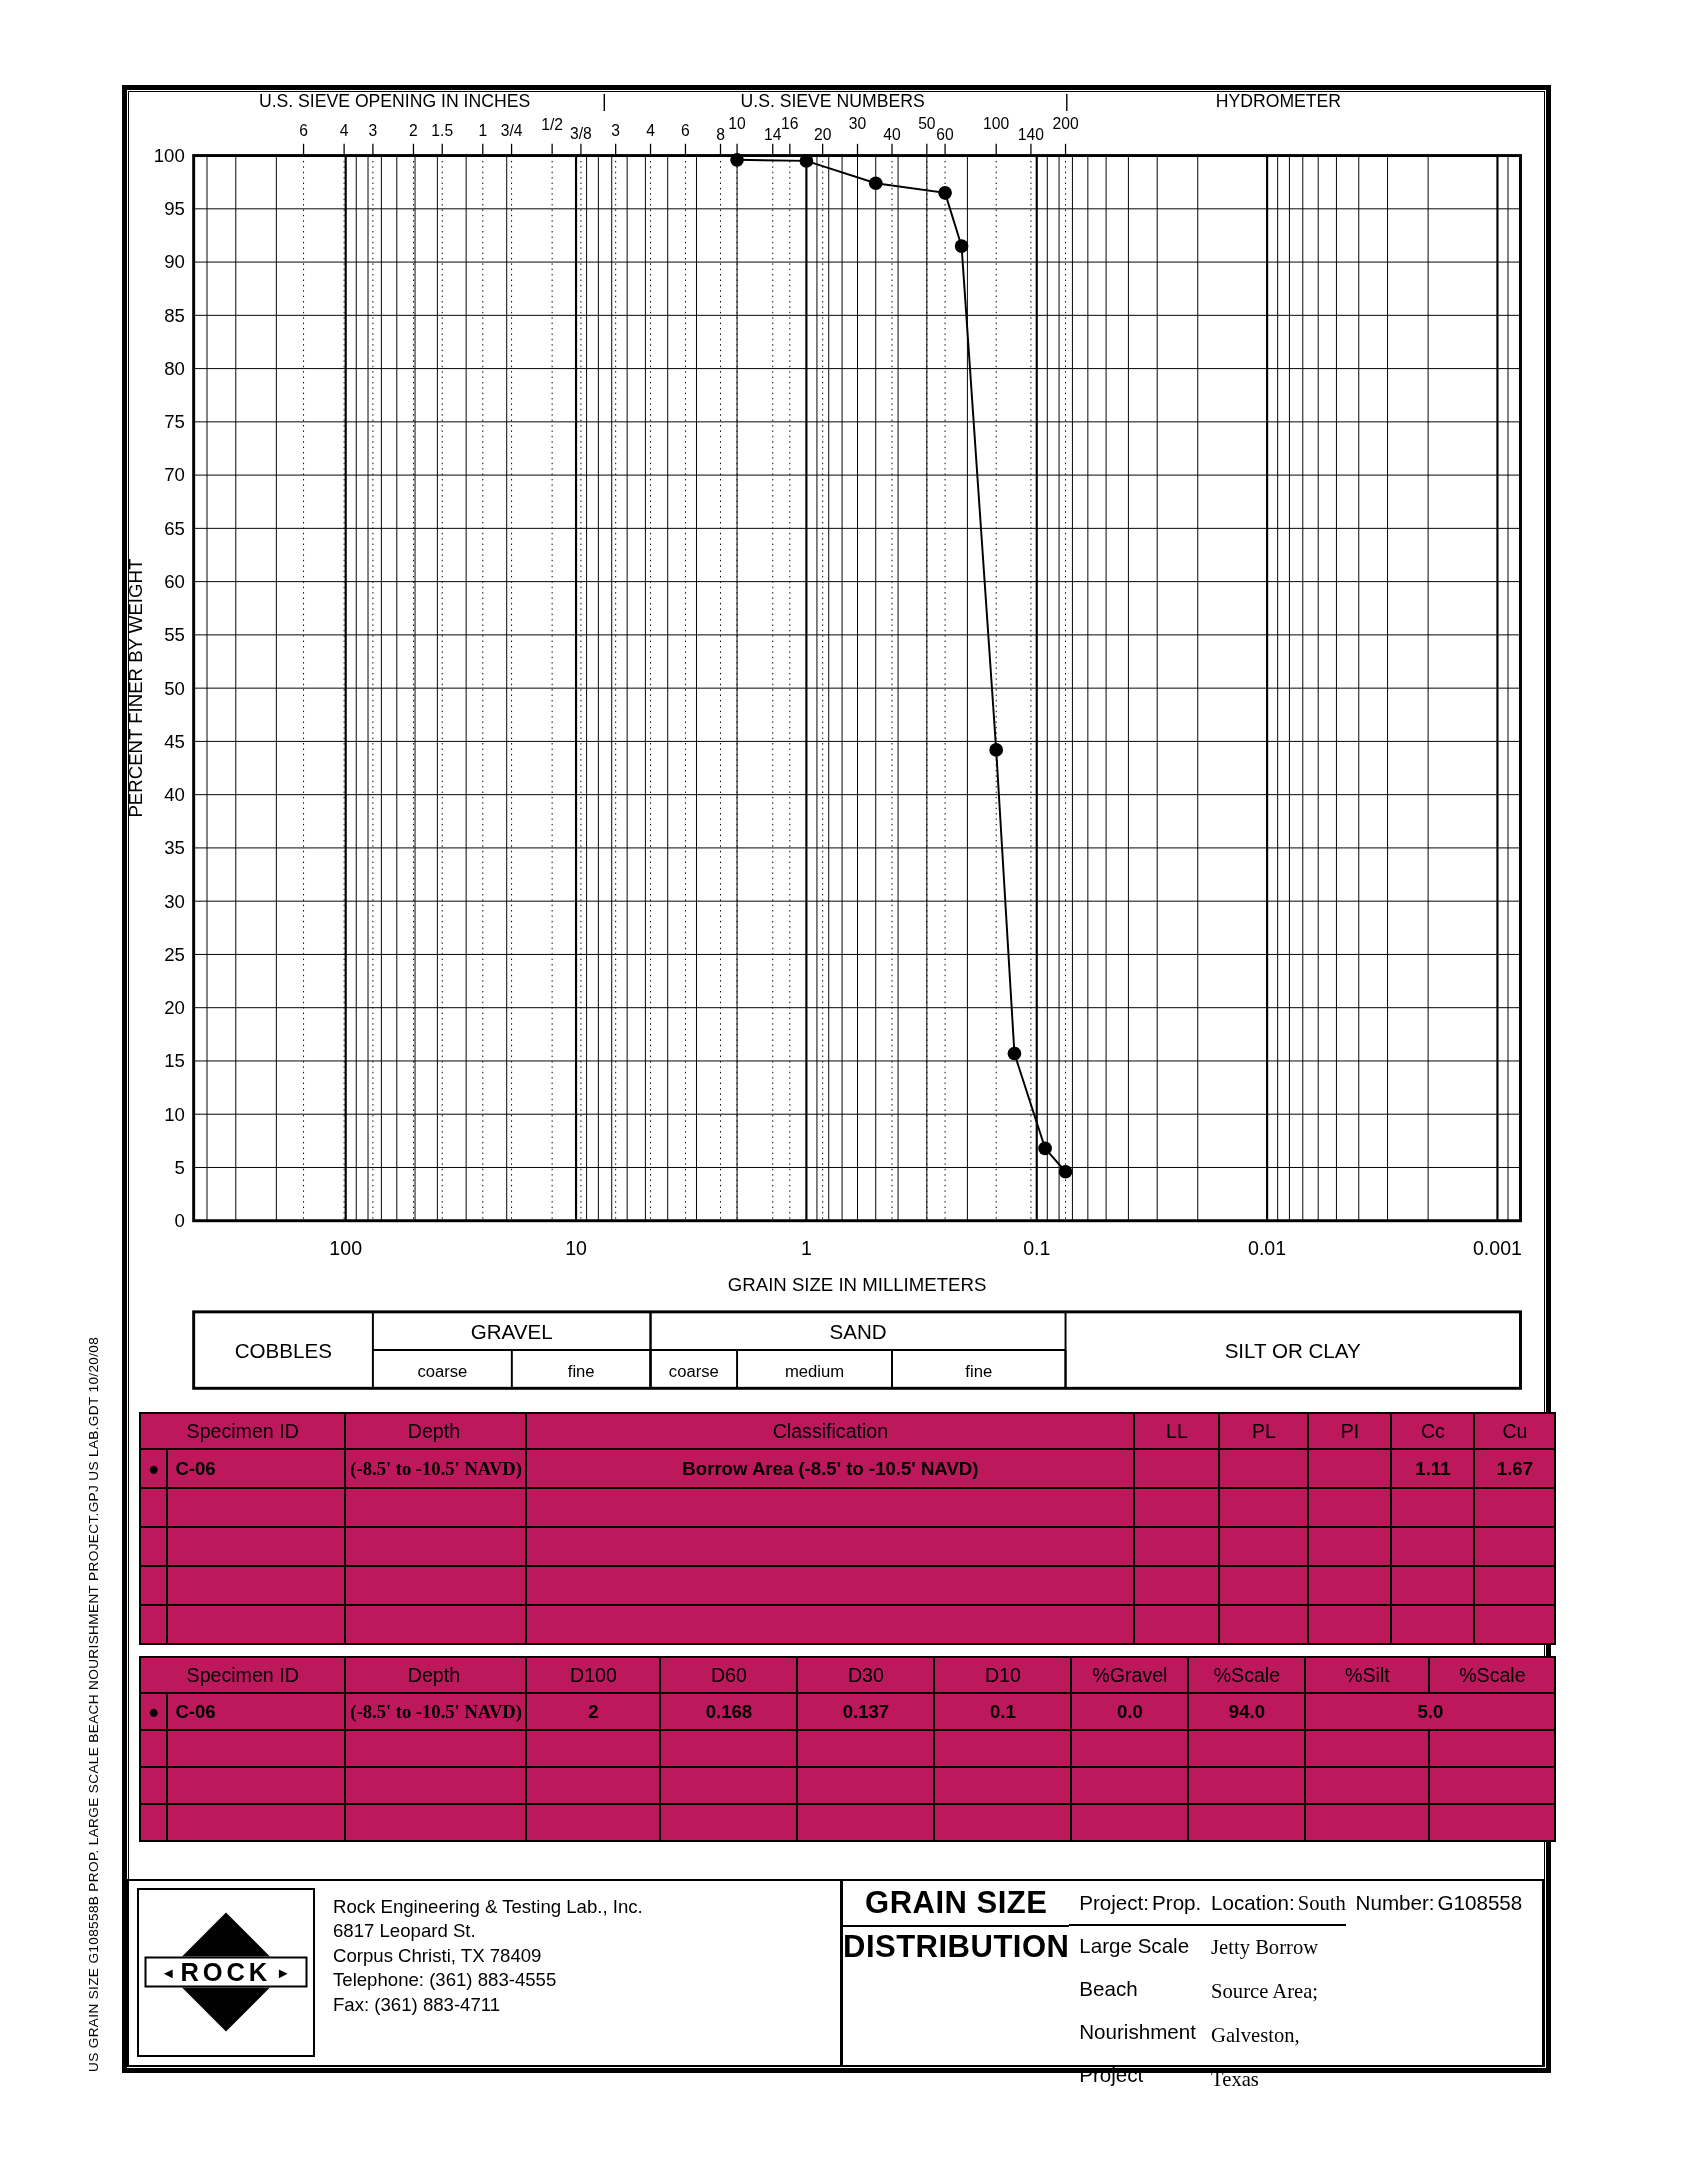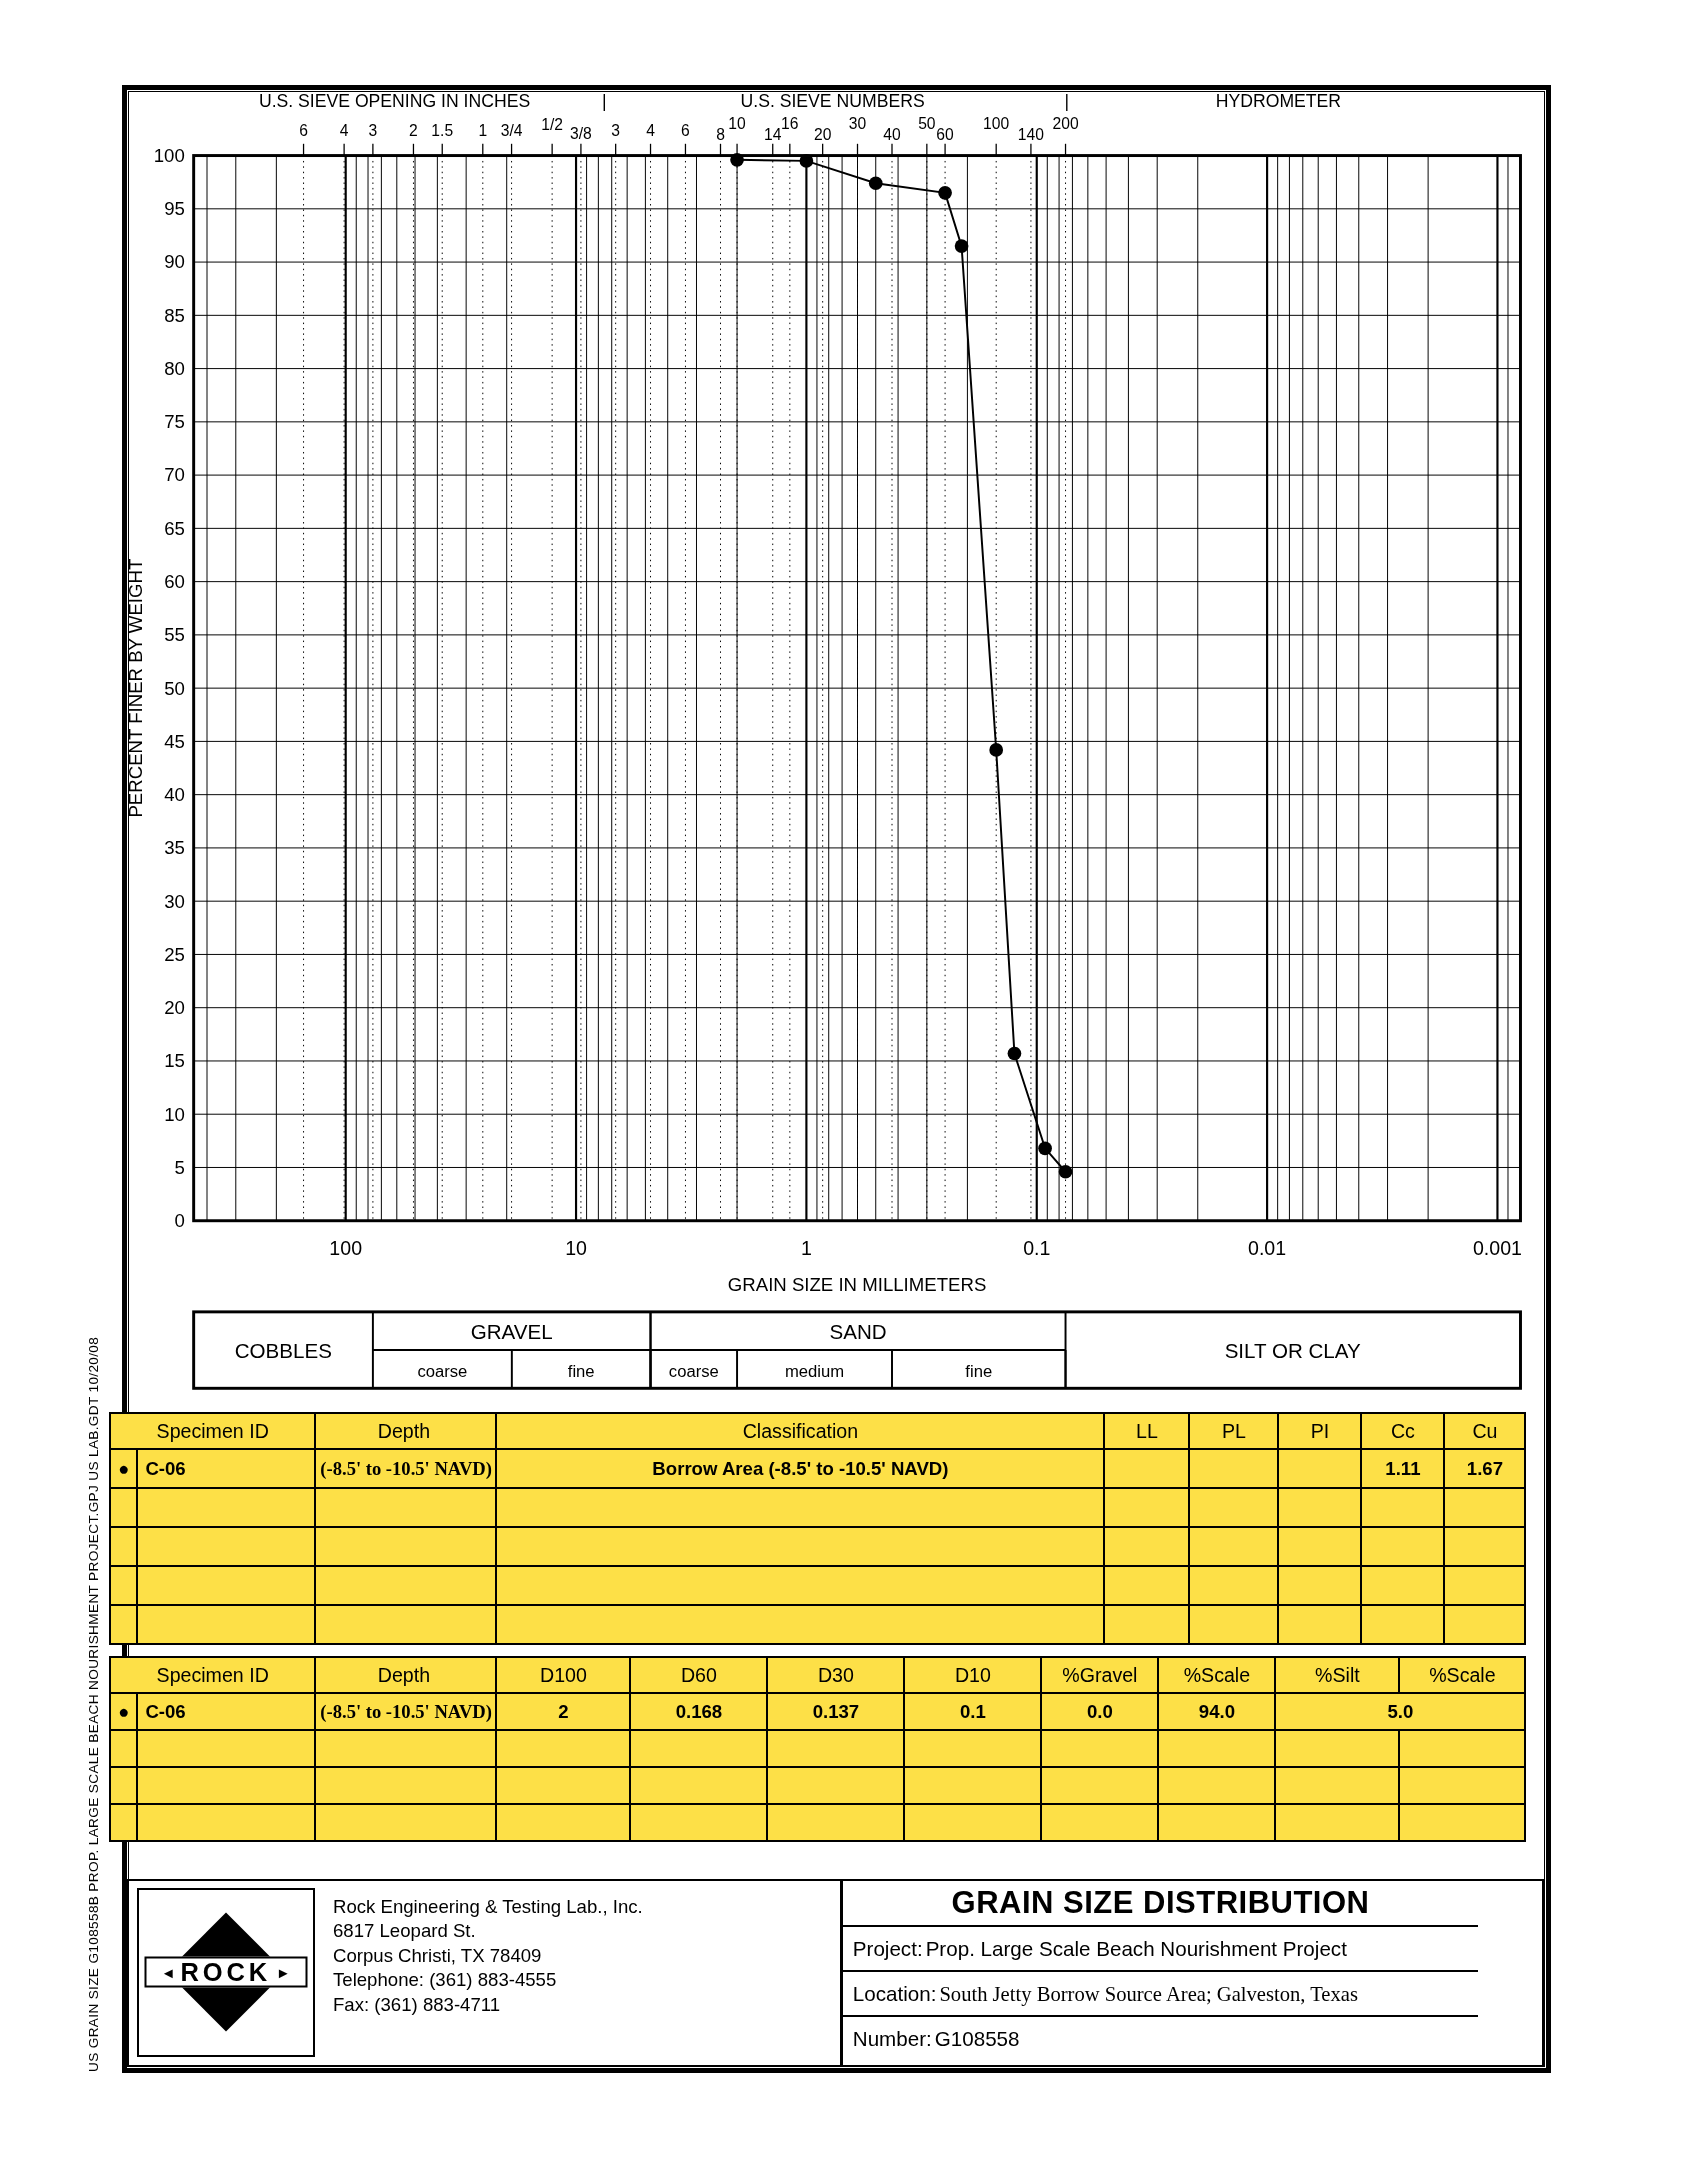--- a/index.html
+++ b/index.html
@@ -11,22 +11,22 @@
                  border:5.9px solid #000; pointer-events:none; }
   .page-border::after { content:""; position:absolute; inset:1px; border:1px solid #000; }
 
   .side-text { position:absolute; left:86px; top:1384px; height:688px;
                writing-mode:vertical-rl; transform:rotate(180deg);
                font-size:13.7px; letter-spacing:0.3px; white-space:nowrap; }
 
   #chart-svg { position:absolute; left:122px; top:85px; }
   #chart-svg text { font-family:"Liberation Sans", sans-serif; fill:#000; }
 
-  .dtable { position:absolute; left:109px; border-collapse:collapse; table-layout:fixed;
-            background:#fde047; border:2.9px solid #000; }
+  .dtable { position:absolute; left:139px; border-collapse:collapse; table-layout:fixed;
+            background:#be185d; border:2.9px solid #000; }
   #table1 { top:1412px; width:1417px; }
   #table2 { top:1656px; width:1417px; }
   .dtable th, .dtable td { border:2px solid #000; text-align:center; vertical-align:middle;
                            overflow:hidden; white-space:nowrap; padding:0 3.9px; }
   .dtable th { font-weight:normal; font-size:19.6px; height:36px; }
   #table1 td { height:39px; font-size:18.6px; }
   #table2 td { height:37px; font-size:18.6px; }
   .dtable tbody td { font-weight:bold; }
   td.c-marker { font-size:15.7px; padding:0; font-weight:normal; }
   td.c-spec { text-align:left; padding-left:7px; }
@@ -42,21 +42,21 @@
   .logo-diamond { position:absolute; left:50%; top:50%; width:84px; height:84px;
                   transform:translate(-50%,-50%) rotate(45deg); background:#000; }
   .logo-band { position:absolute; left:50%; top:50%; transform:translate(-50%,-50%);
                width:163px; height:31px; background:#fff; border:2px solid #000;
                display:flex; align-items:center; justify-content:center; gap:4.9px; }
   .logo-text { font-weight:bold; font-size:25.5px; letter-spacing:3.9px; }
   .logo-dia { font-size:14.7px; line-height:1; }
   .company-info { position:absolute; left:204px; top:13.7px; font-size:18.6px; line-height:1.32; }
   .footer-divider { position:absolute; left:711px; top:0; width:2.9px; height:100%; background:#000; }
   .footer-right { position:absolute; left:714px; top:0; width:635px; height:100%;
-                  display:flex; flex-direction:column; }
+                  display:flex; flex-direction:row; }
   .footer-title { height:46px; border-bottom:2.9px solid #000; text-align:center;
                   font-weight:bold; font-size:31px; line-height:44px; letter-spacing:0.5px; }
   .footer-row { height:45px; border-bottom:2.9px solid #000; font-size:20.6px;
                 line-height:43px; padding-left:9.8px; }
   .footer-row:last-child { border-bottom:none; flex:1; }
   .fv { margin-left:3px; }
   .serif { font-family:"Liberation Serif", serif; }
 </style>
 </head>
 <body>

